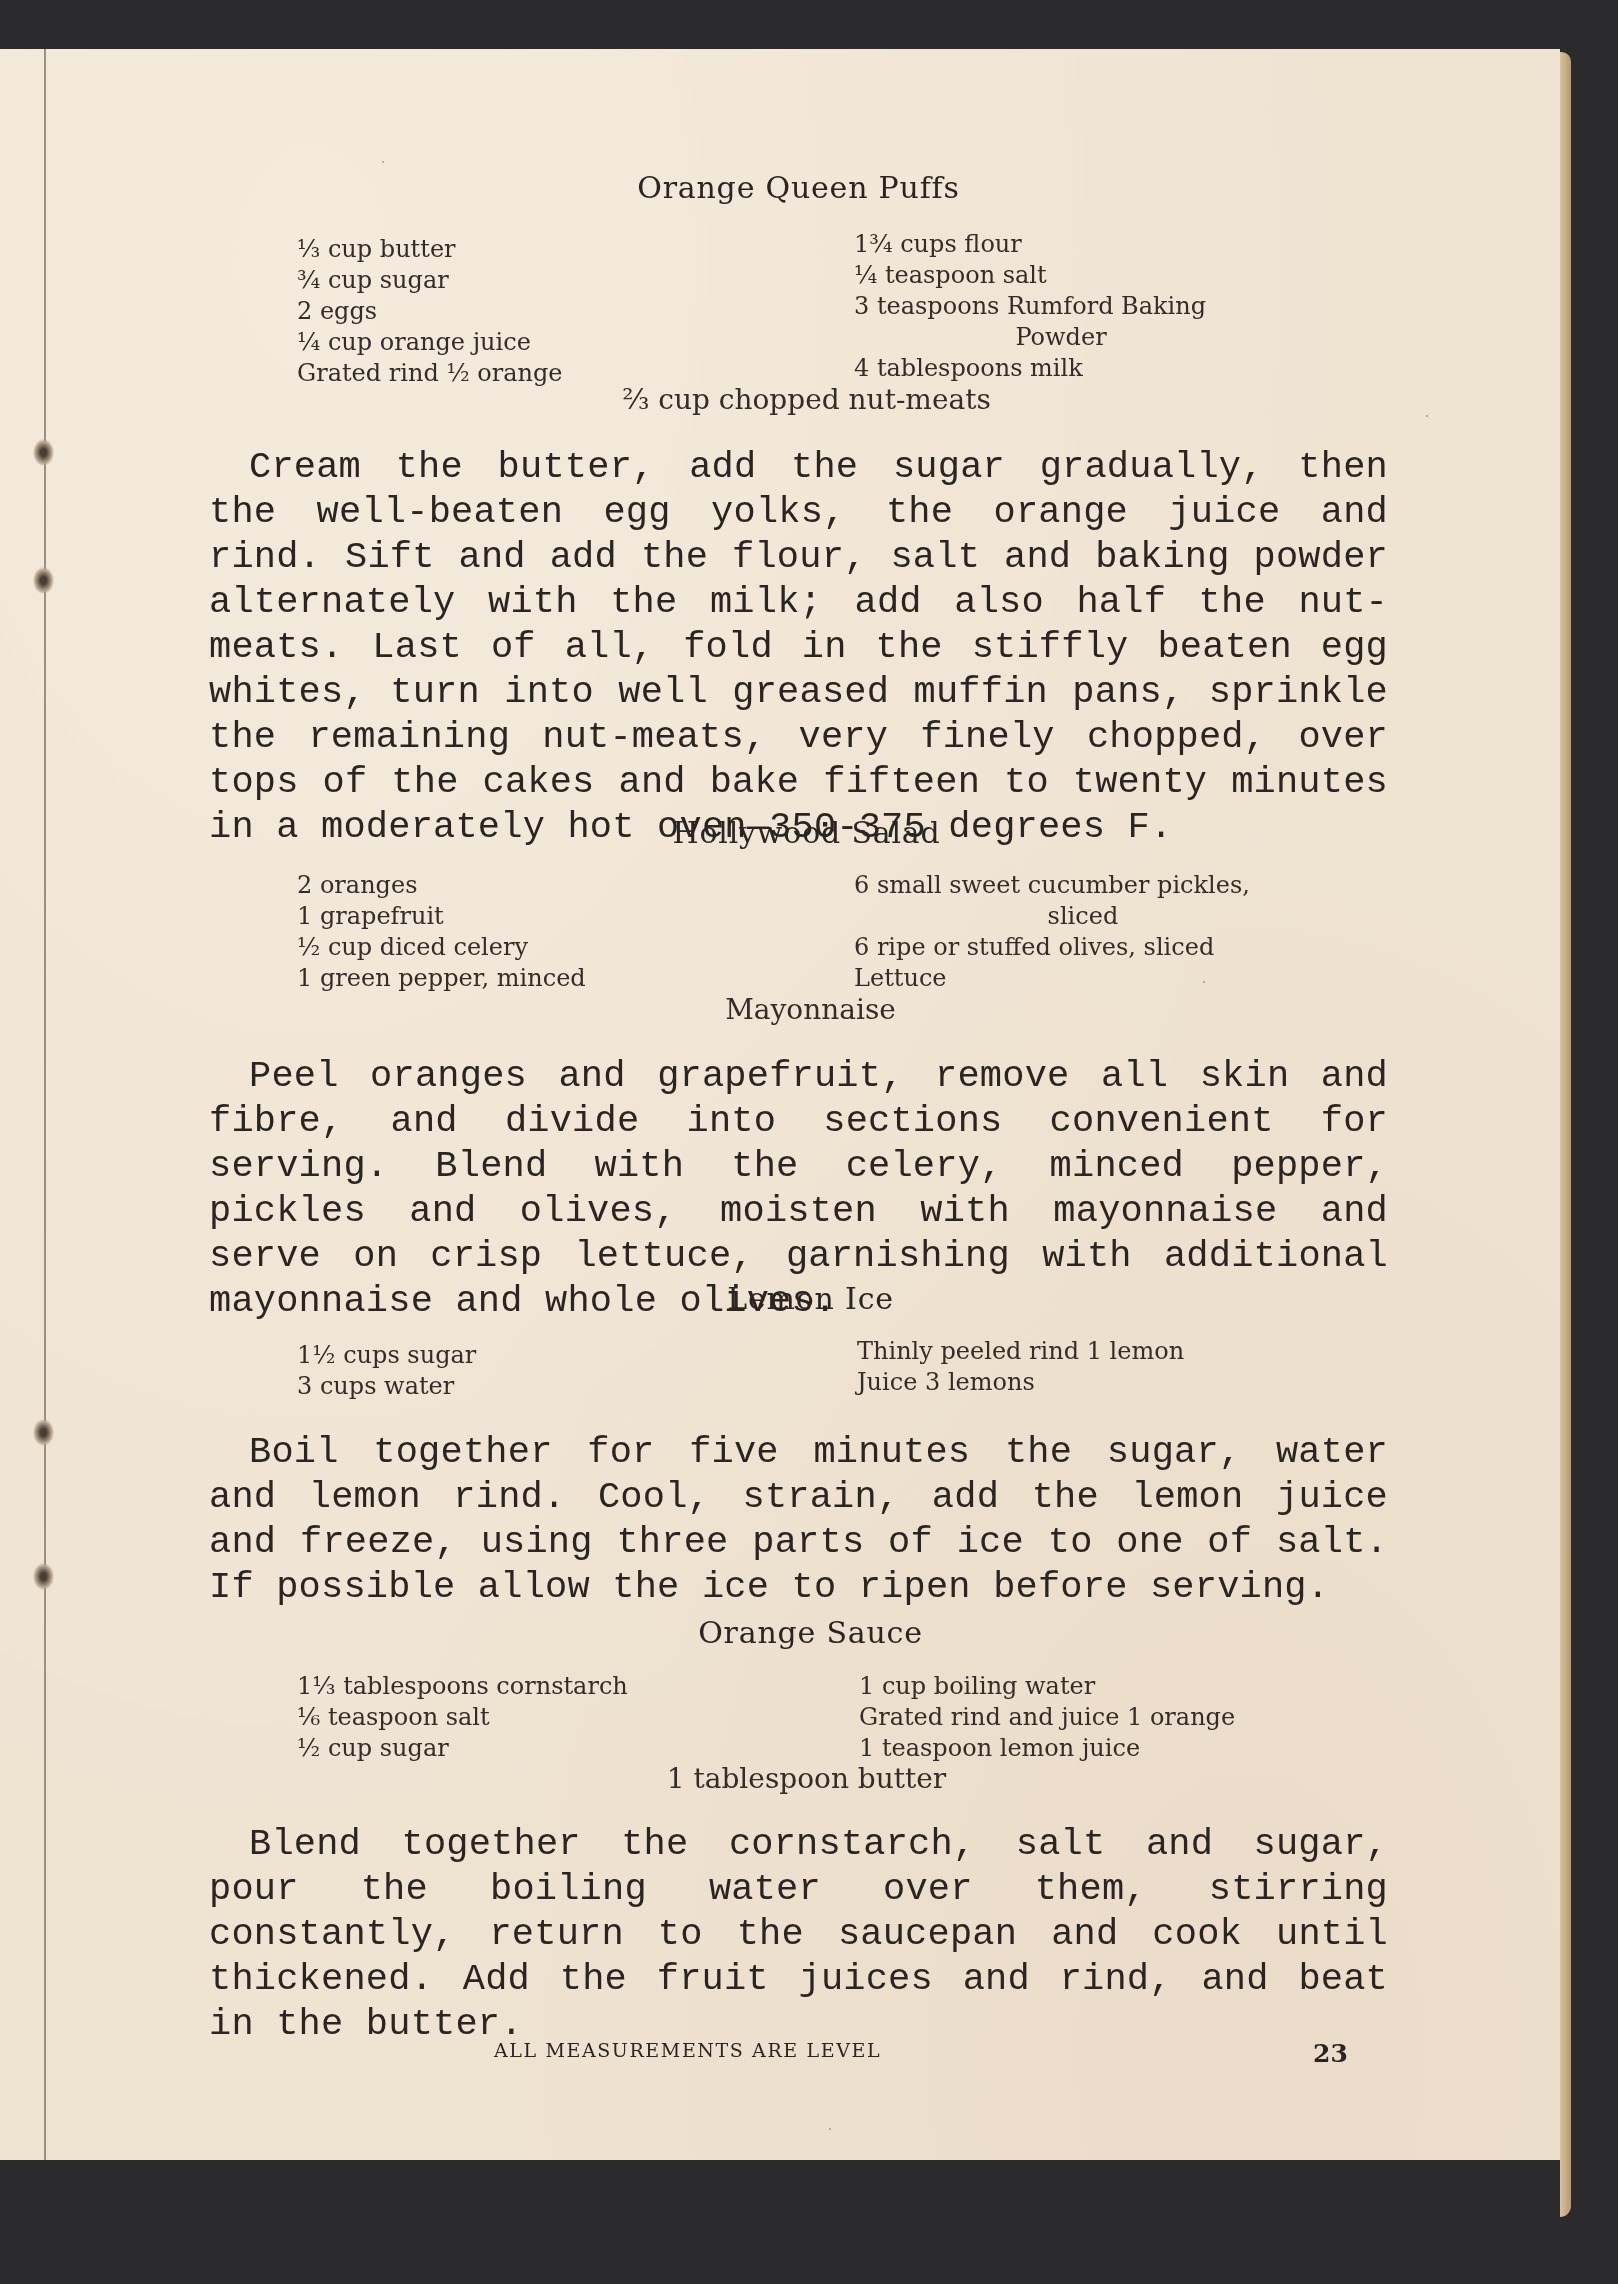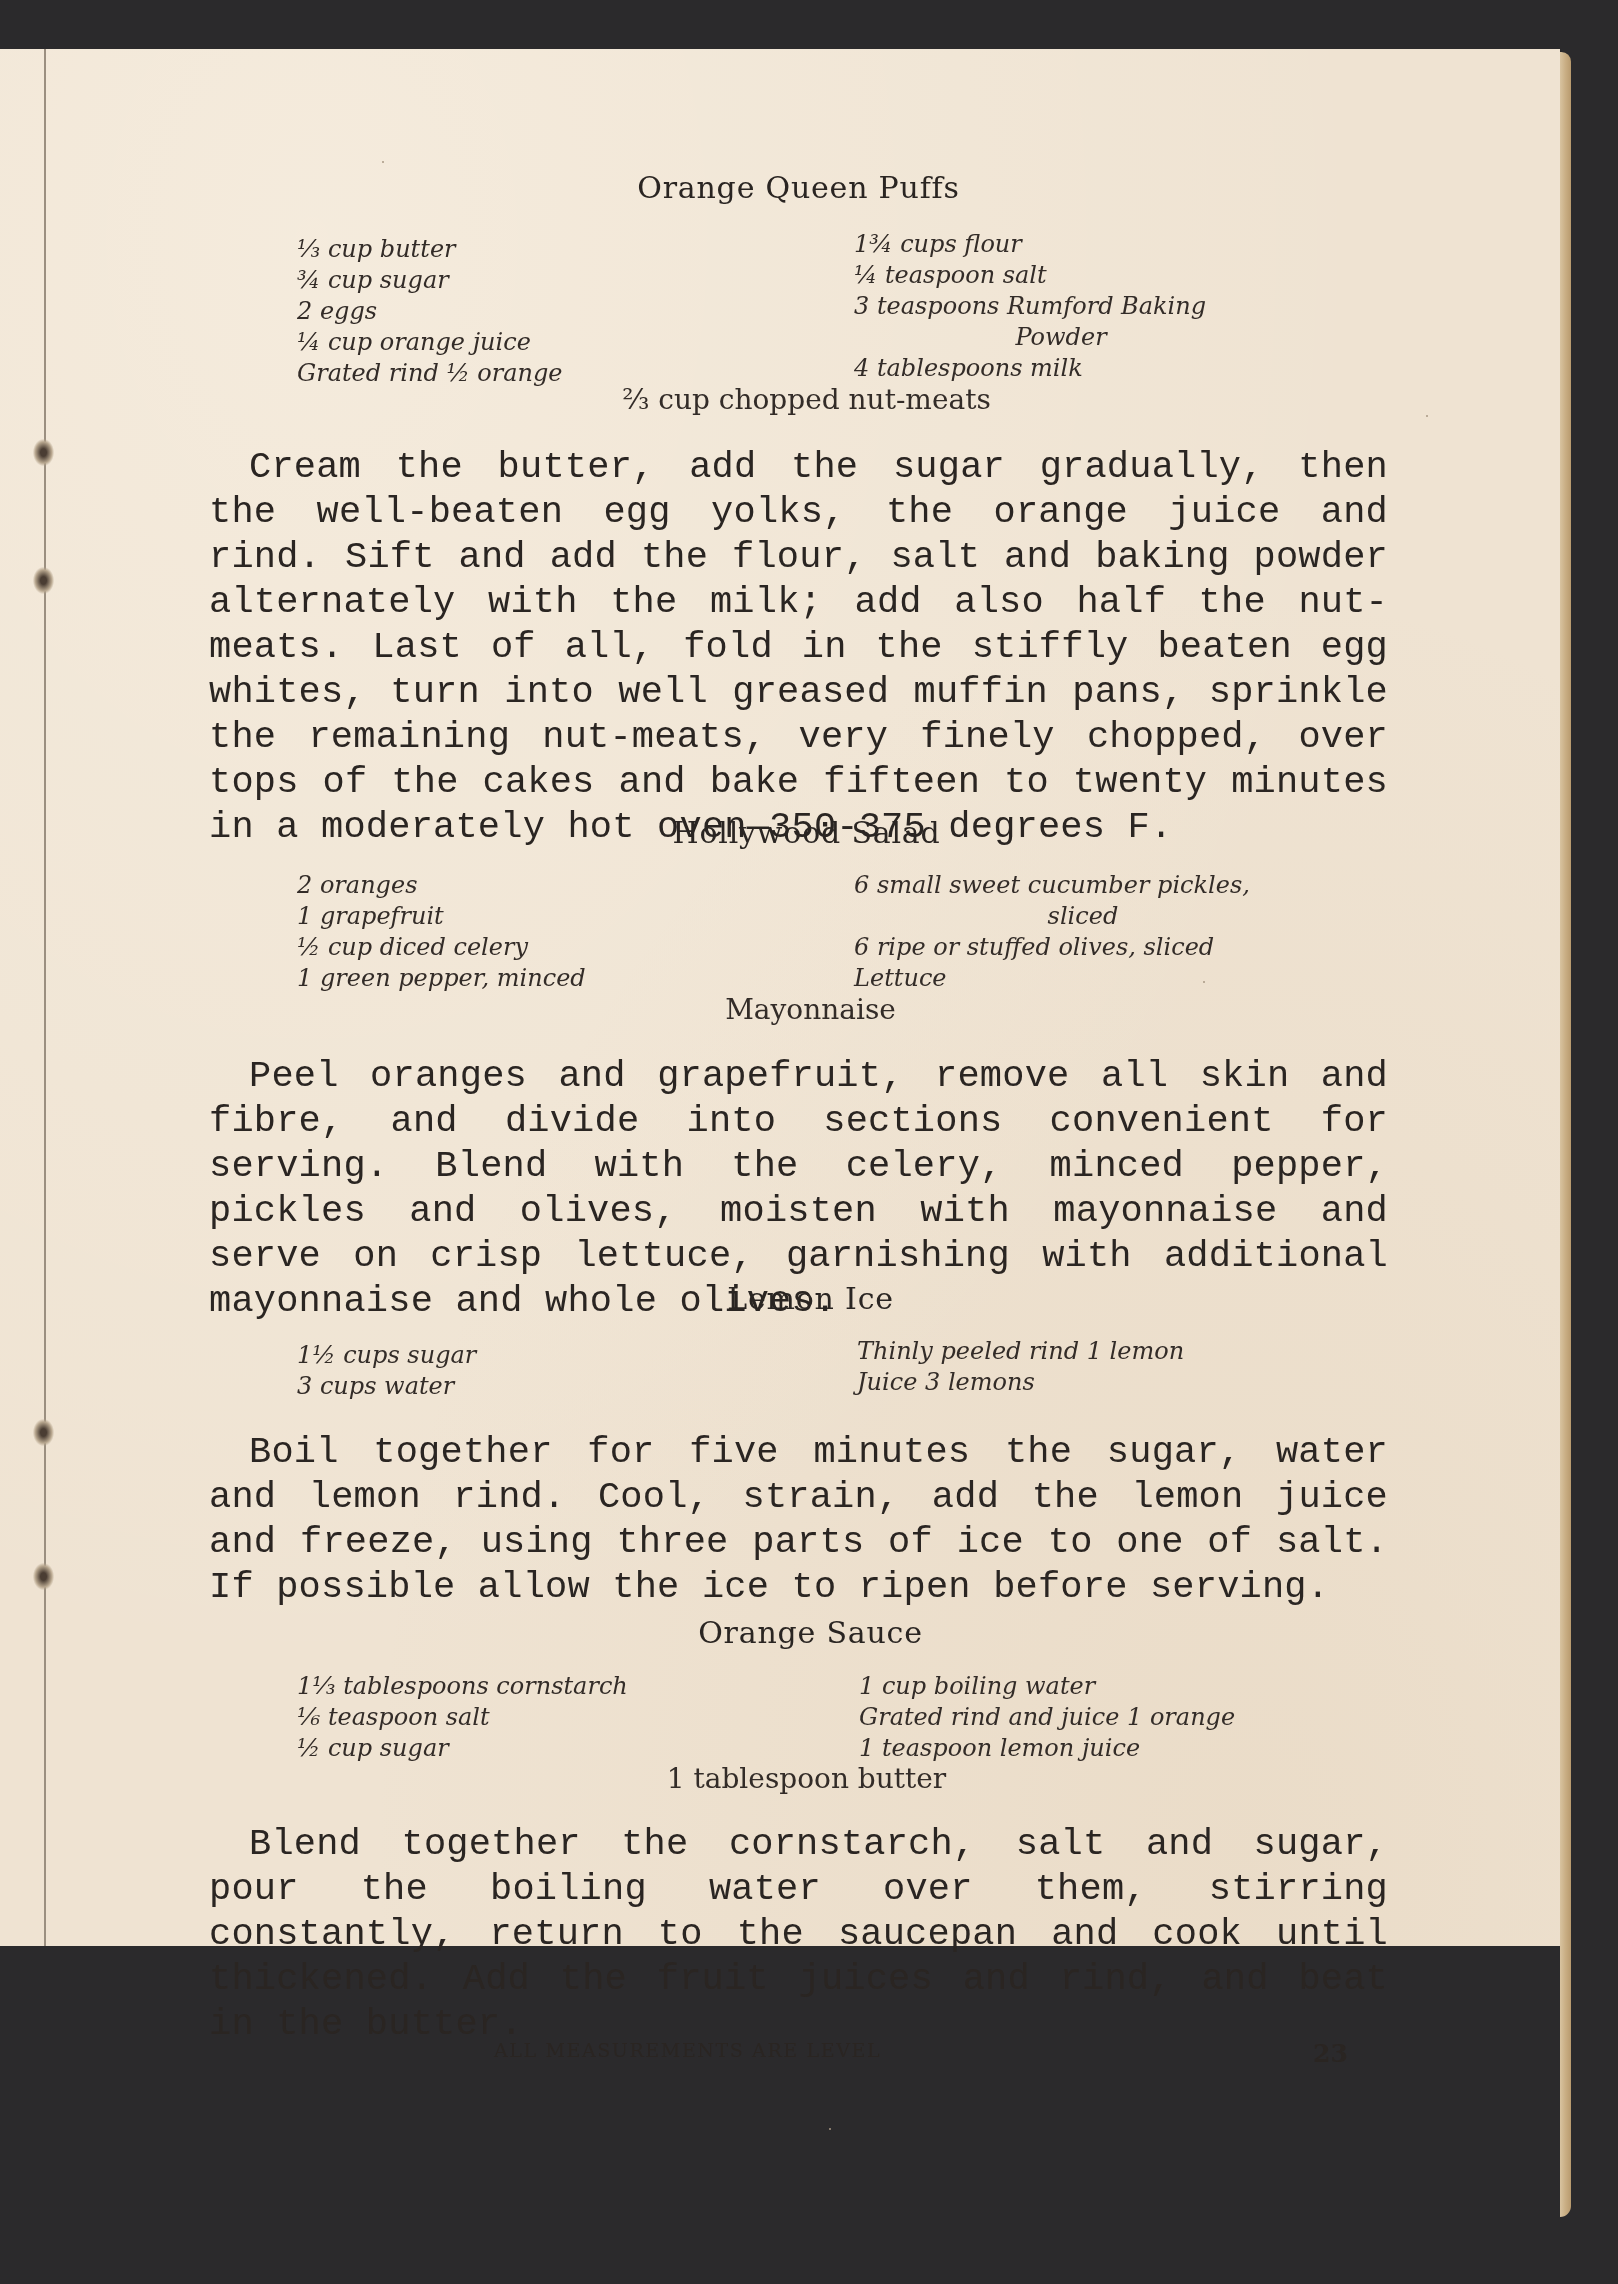--- a/index.html
+++ b/index.html
@@ -13,21 +13,21 @@
       position: relative;
       overflow: hidden;
       font-family: "Liberation Serif", "DejaVu Serif", serif;
       color: #2a2522;
     }
     .page {
       position: absolute;
       left: 0;
       top: 49px;
       width: 1560px;
-      height: 1897px;
+      height: 2111px;
       background: #efe3d2;
       background-image:
         radial-gradient(ellipse at 20% 10%, rgba(255,250,240,0.35), rgba(0,0,0,0) 60%),
         radial-gradient(ellipse at 80% 95%, rgba(200,170,130,0.12), rgba(0,0,0,0) 50%);
     }
     .page-edge {
       position: absolute;
       right: -11px;
       top: 3.2px;
       width: 11px;
@@ -66,21 +66,20 @@
       letter-spacing: 0.8px;
       color: #2a2522;
     }
     .ing {
       position: absolute;
       font-family: "DejaVu Serif", serif;
       font-size: 24px;
       line-height: 31px;
       white-space: nowrap;
       color: #332c28;
-      font-style: italic;
     }
     .ing div { height: 31px; }
     .ing .indent { padding-left: 62px; text-align: center; }
     .ing-center {
       position: absolute;
       left: 0;
       width: 1179px;
       text-align: center;
       font-family: "DejaVu Serif", serif;
       font-size: 28px;

